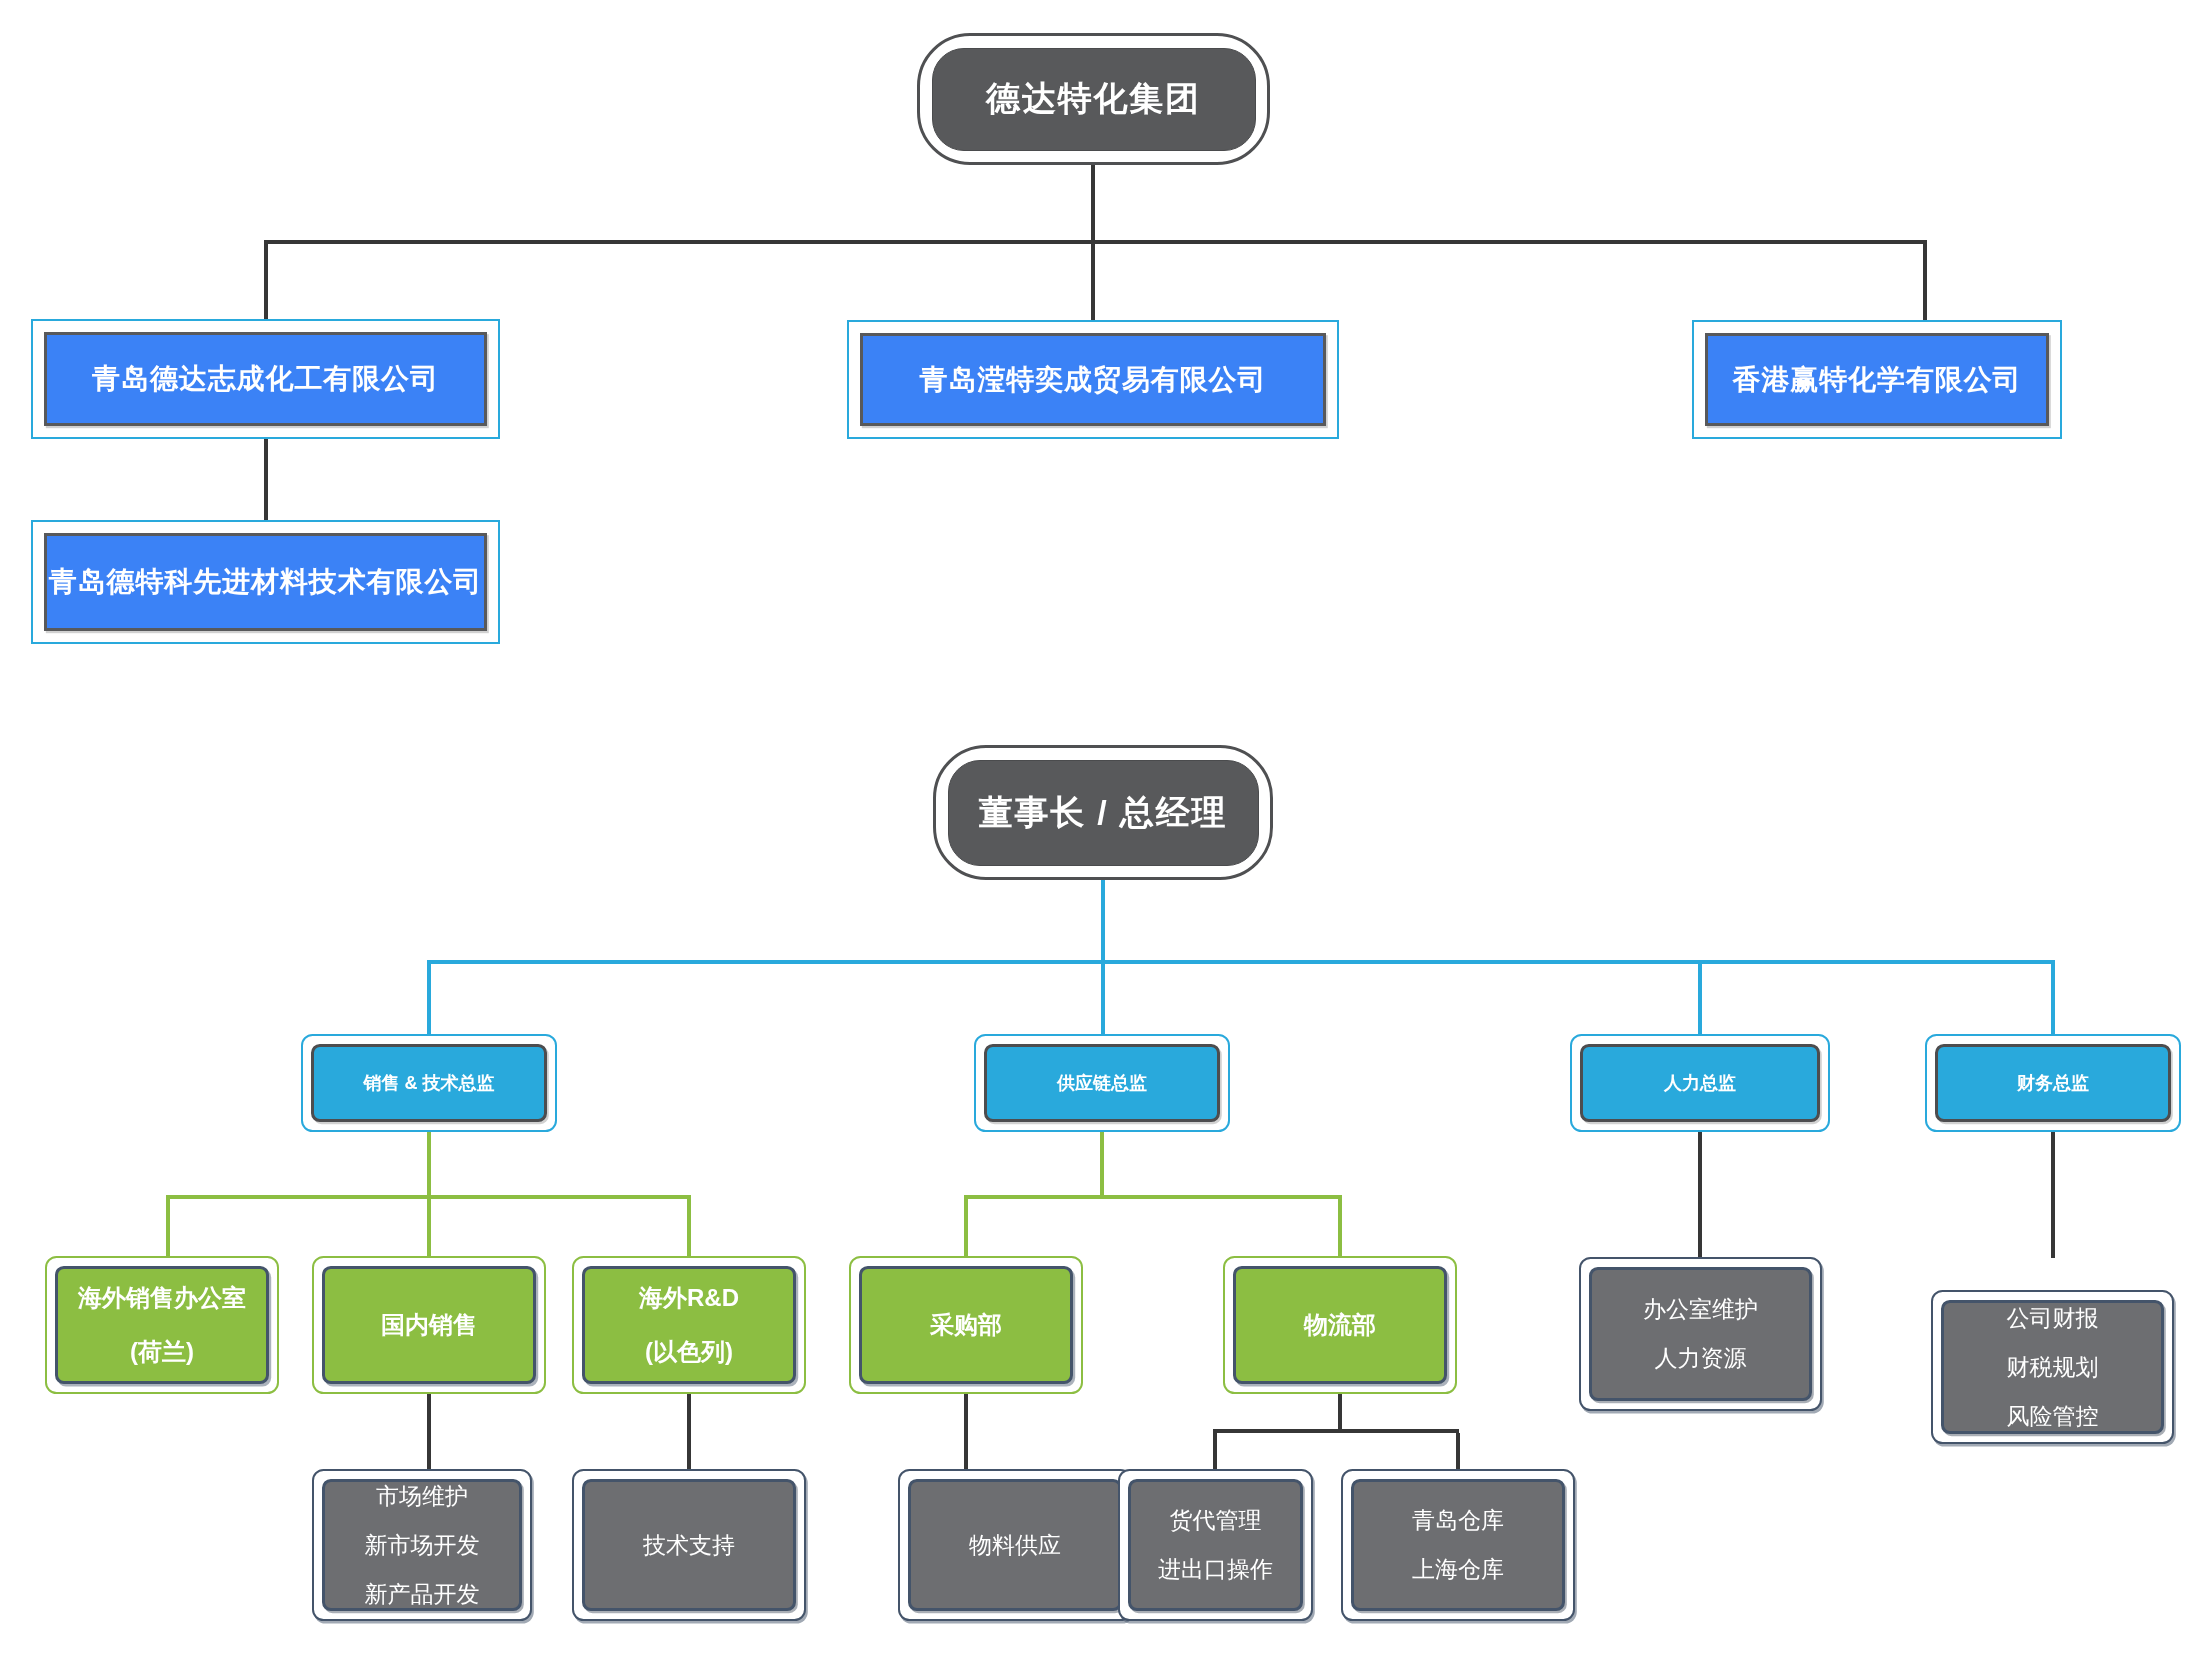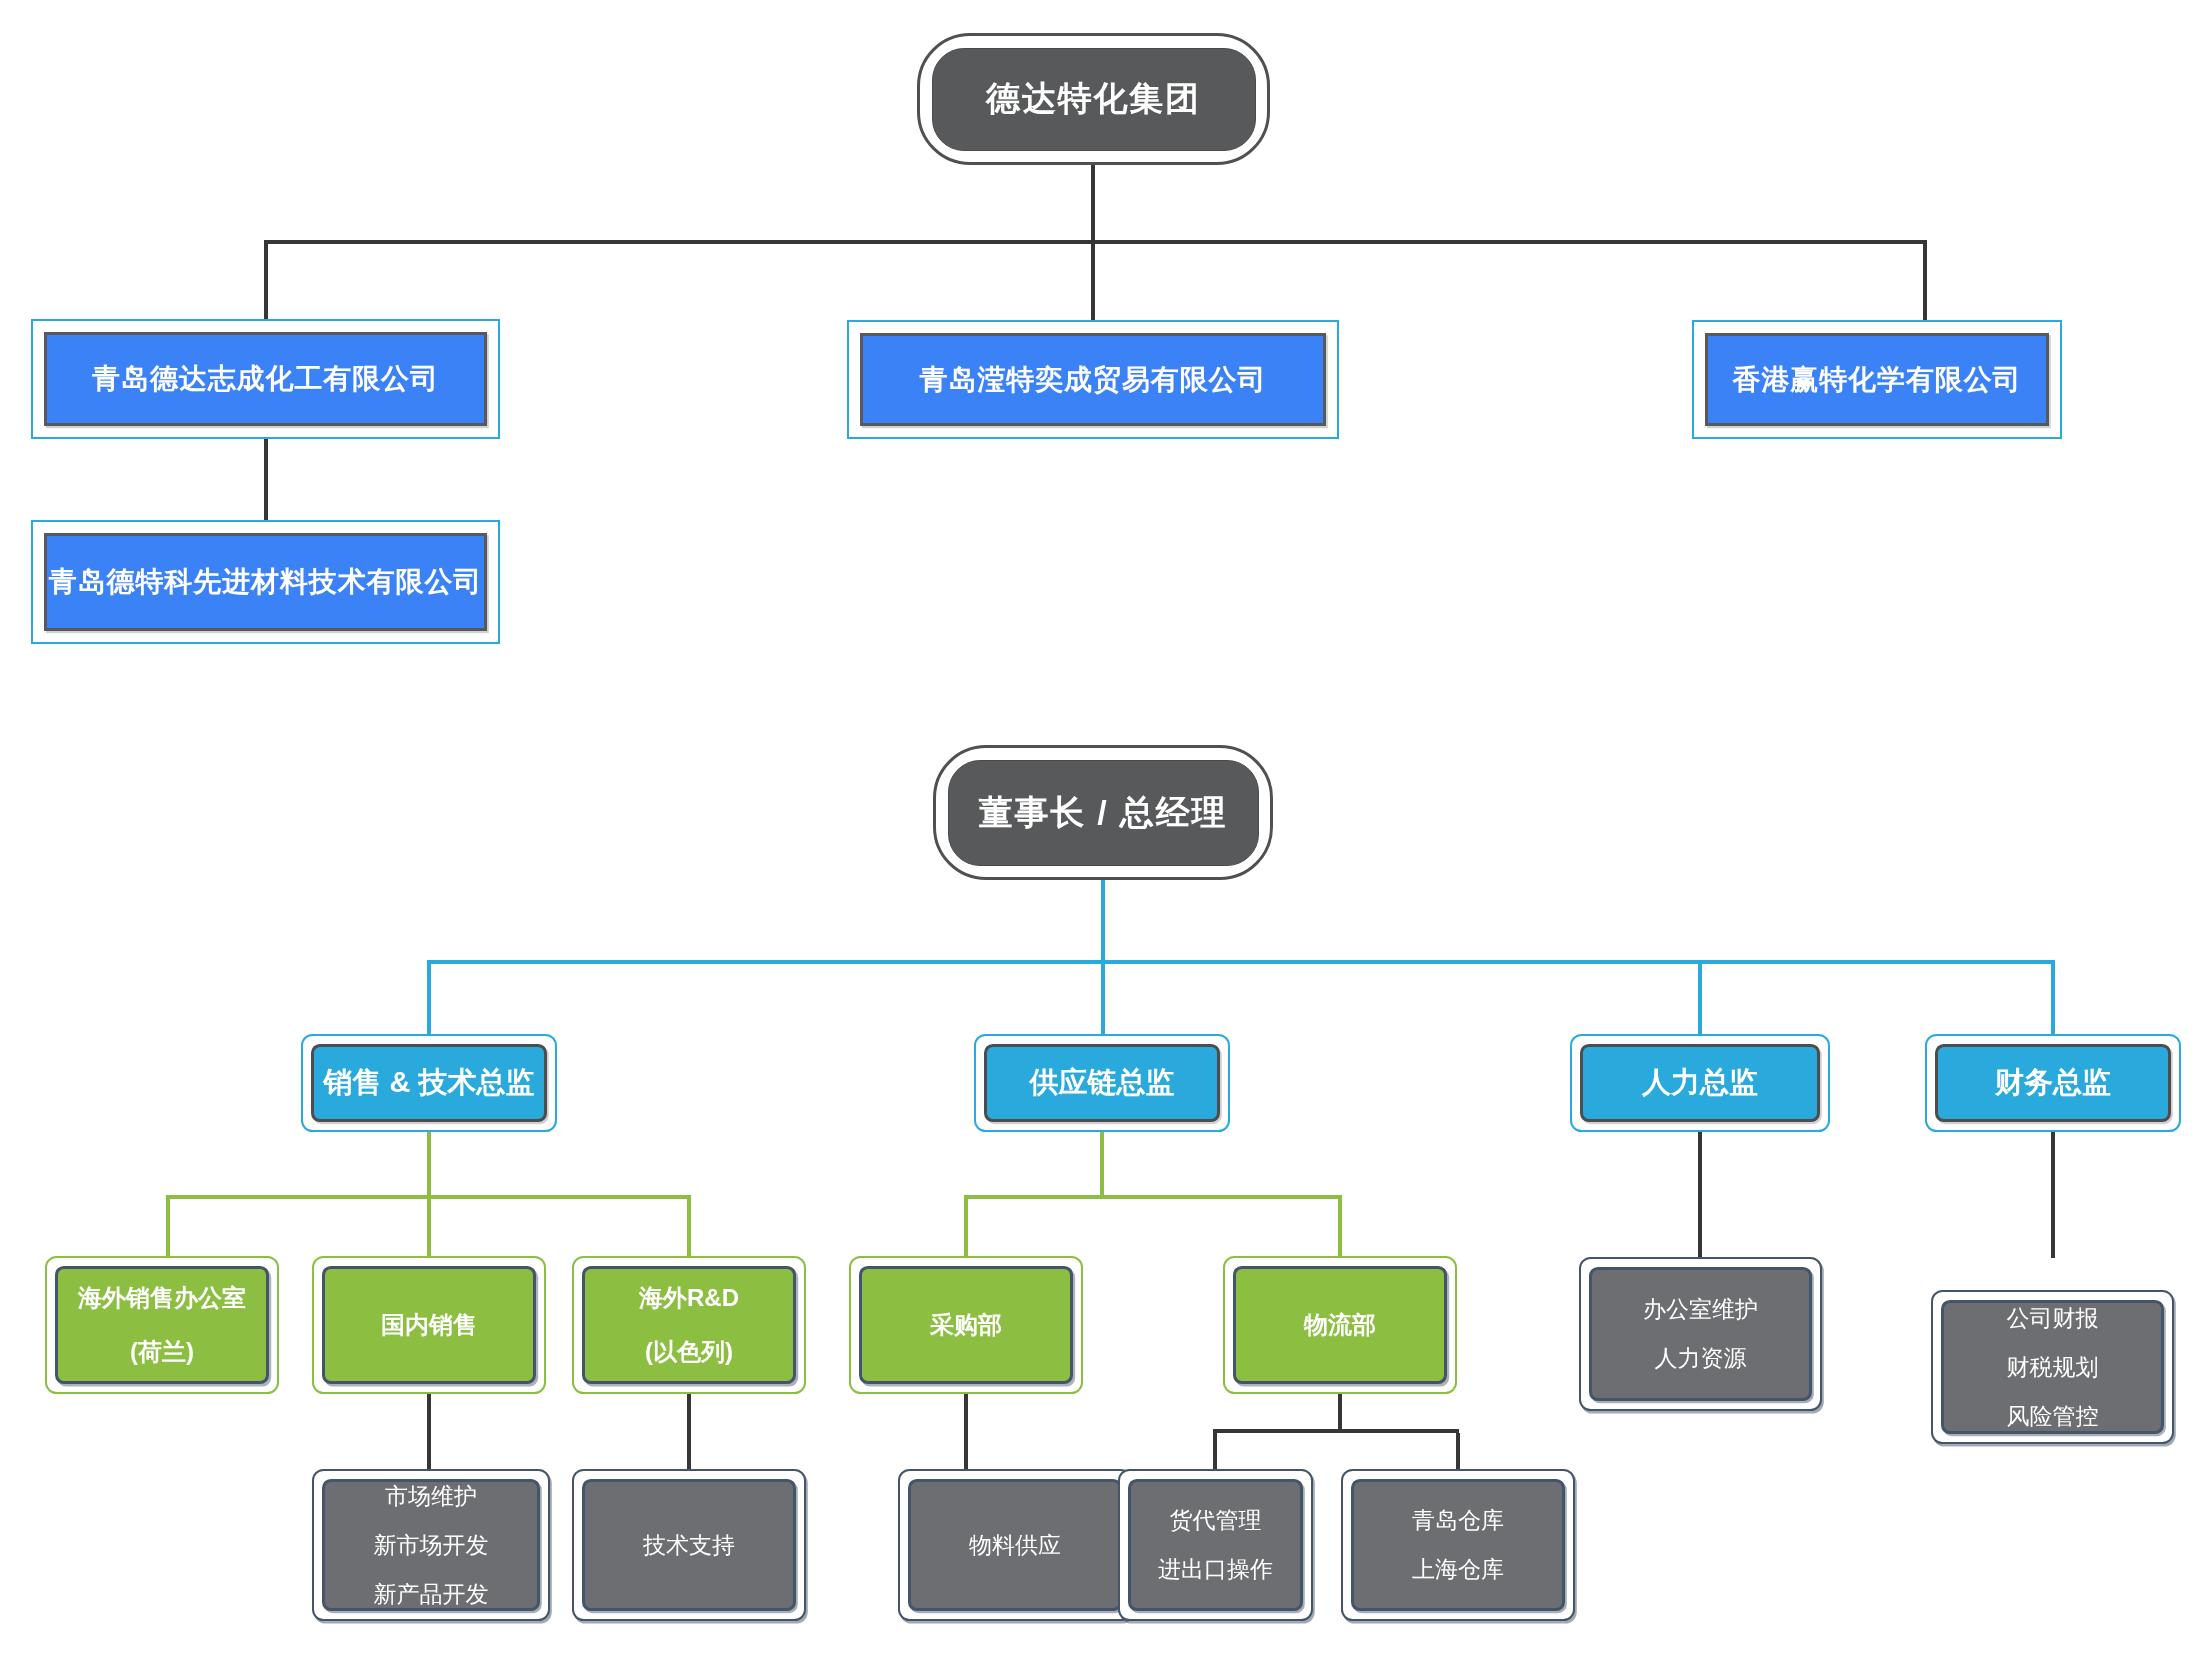--- a/index.html
+++ b/index.html
@@ -29,21 +29,21 @@
   .pill{border:3.1px solid #4F5052;border-radius:53px;padding:11.5px;}
   .pill .inner{background:#58595B;border:1.8px solid #4A4B4D;border-radius:32px;font-size:34px;letter-spacing:1.8px;}
 
   
   .company{border:2.6px solid #29A9DC;padding:10.6px;}
   .company .inner{background:#3b82f6;border:3.5px solid #58595B;font-size:28px;letter-spacing:0.9px;
     box-shadow:1.8px 2.2px 0 rgba(0,0,0,0.18);}
 
   
   .director{border:2.6px solid #29A9DC;border-radius:11.5px;padding:8px;}
-  .director .inner{background:#29A9DC;border:3.5px solid #4D4D4F;border-radius:8.8px;font-size:29px;
+  .director .inner{background:#29A9DC;border:3.5px solid #4D4D4F;border-radius:8.8px;font-size:18px;
     box-shadow:1.8px 2.2px 0 rgba(0,0,0,0.18);}
 
   
   .dept{border:2.6px solid #8CBE42;border-radius:11.5px;padding:8px;}
   .dept .inner{background:#8CBE42;border:3.5px solid #44546A;border-radius:8.8px;font-size:24px;line-height:54px;
     box-shadow:2.2px 2.6px 0 rgba(68,84,106,0.45);}
 
   
   .func{border:2.6px solid #44546A;border-radius:11.5px;padding:8px;
     box-shadow:1.8px 2.6px 0 rgba(68,84,106,0.5);}
@@ -142,21 +142,21 @@
     <div class="inner">
       <span class="ln">采购部</span>
     </div>
   </div>
   <div class="node dept" style="left:1223px;top:1256px;width:234px;height:138px;">
     <div class="inner">
       <span class="ln">物流部</span>
     </div>
   </div>
 
-  <div class="node func" style="left:312px;top:1469px;width:238px;height:152px;">
+  <div class="node func" style="left:312px;top:1469px;width:220px;height:152px;">
     <div class="inner">
       <span class="ln">市场维护</span>
       <span class="ln">新市场开发</span>
       <span class="ln">新产品开发</span>
     </div>
   </div>
   <div class="node func" style="left:572px;top:1469px;width:234px;height:152px;">
     <div class="inner">
       <span class="ln">技术支持</span>
     </div>

